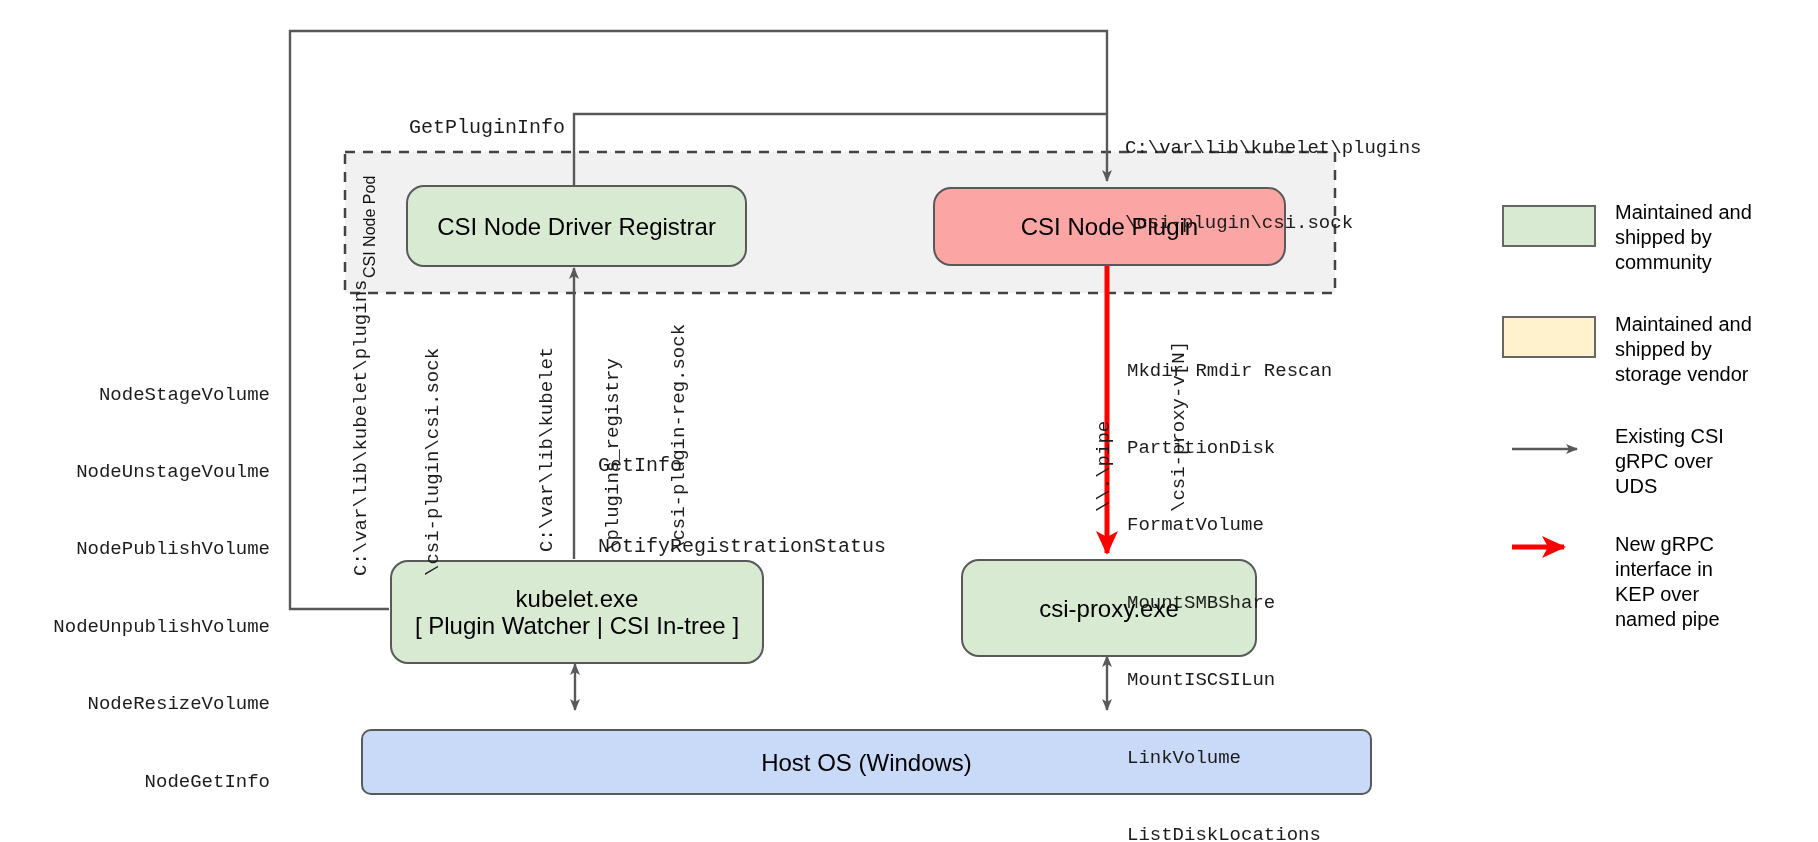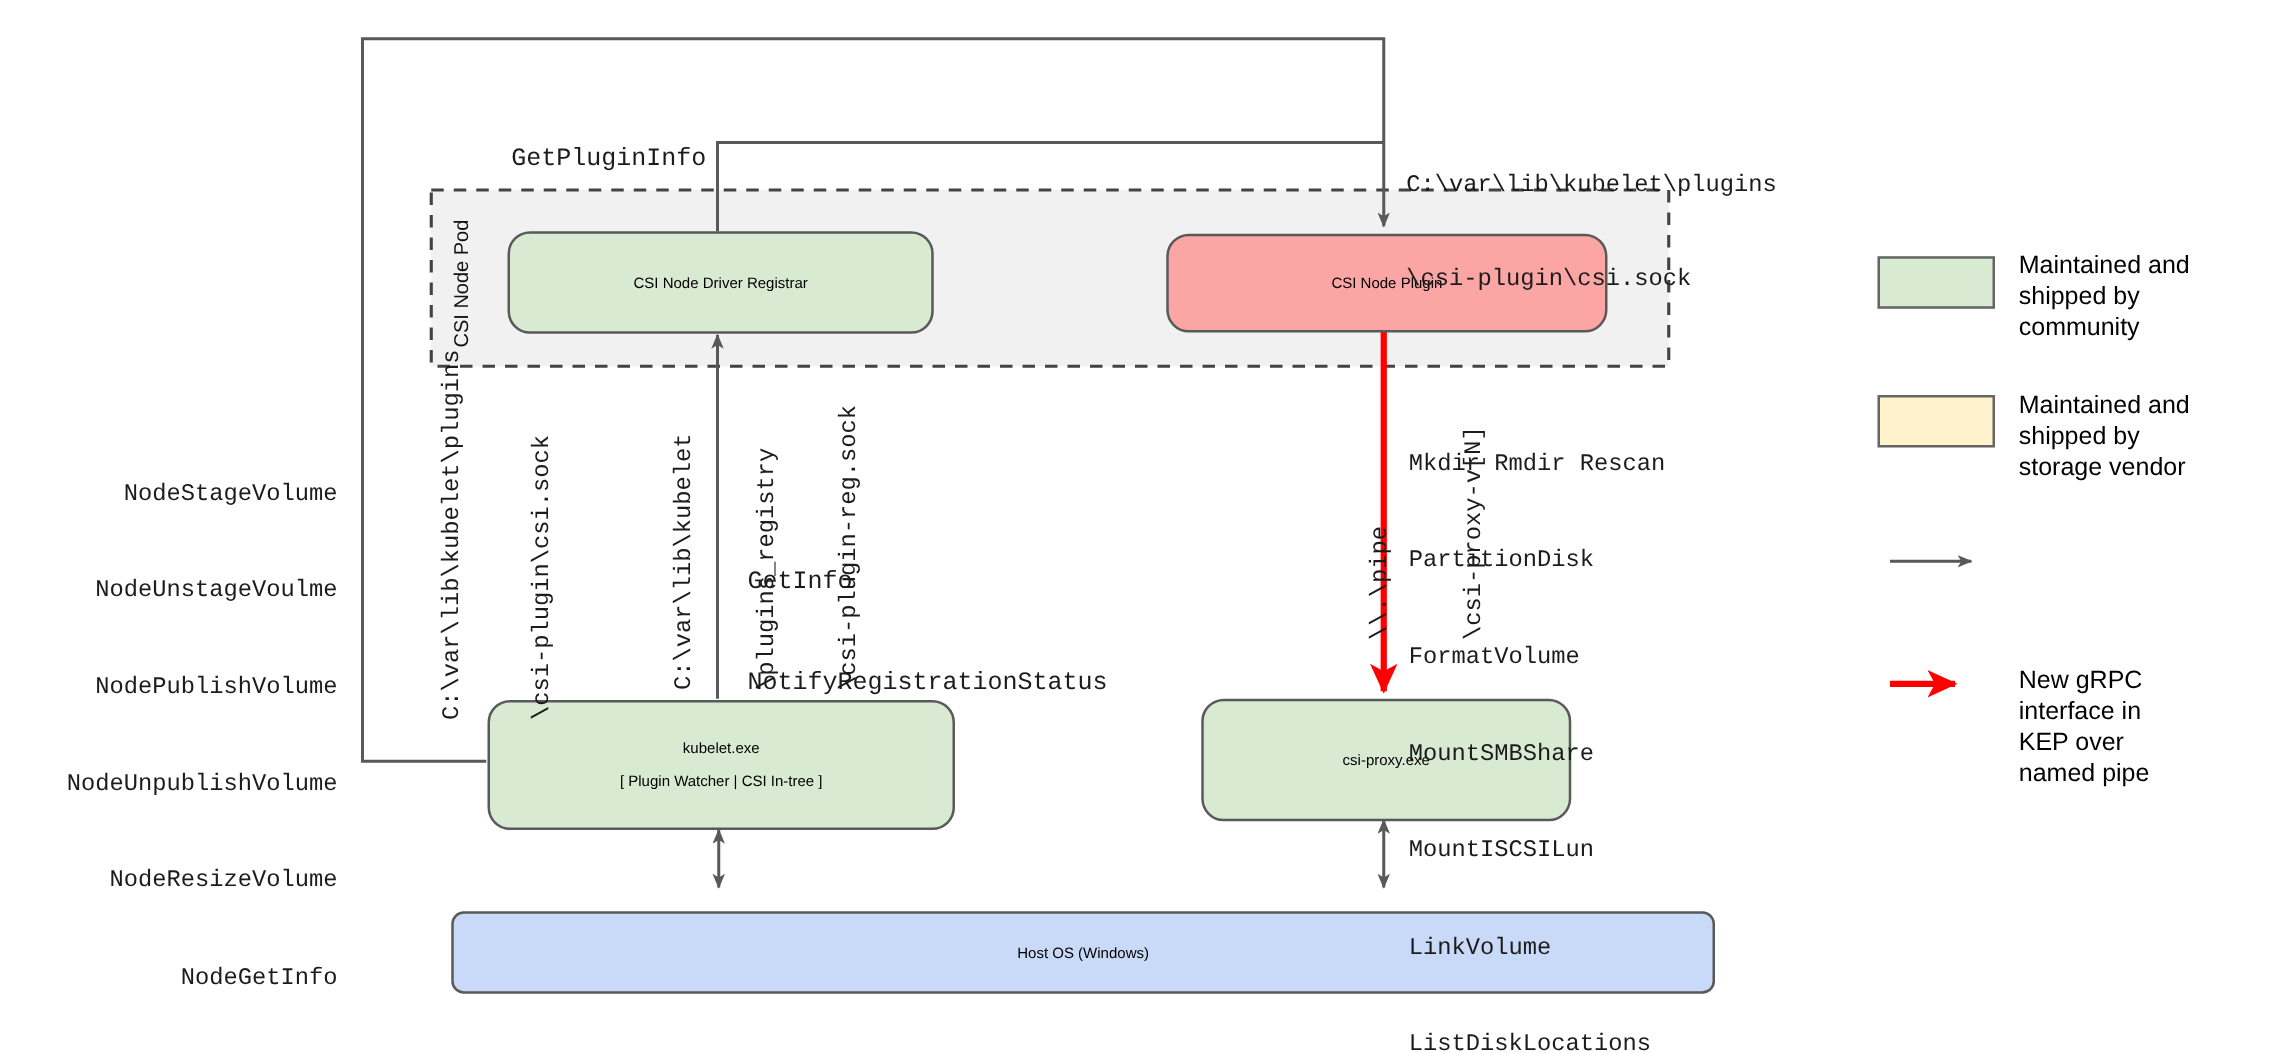--- a/index.html
+++ b/index.html
@@ -1,21 +1,21 @@
 <!DOCTYPE html>
 <html><head>
 <meta charset="utf-8">
 <style>
   html,body{margin:0;padding:0;background:#ffffff;}
   .canvas{position:relative;width:1818px;height:842px;background:#fff;overflow:hidden;
           font-family:"Liberation Sans",sans-serif;color:#000;}
   .abs{position:absolute;}
   svg.layer{position:absolute;left:0;top:0;z-index:1;}
   .box{position:absolute;z-index:3;display:flex;flex-direction:column;align-items:center;justify-content:center;
-       border:2px solid #595959;font-size:12px;text-align:center;line-height:27px;}
+       border:2px solid #595959;font-size:24px;text-align:center;line-height:27px;}
   .round{border-radius:18px;}
   .green{background:#d9ead3;}
   .yellow{background:#fca5a5;}
   .blue{background:#c9daf8;border-radius:10px;}
   .mono{font-family:"Liberation Mono","DejaVu Sans Mono",monospace;color:#1c1c1c;white-space:pre;z-index:4;}
   .sq{text-decoration-style:wavy;text-decoration-color:#ff0000;
       text-decoration-thickness:1.5px;text-underline-offset:5px;}
   .rot{transform:rotate(-90deg);transform-origin:0 0;}
   .list{z-index:4;}
   .legend-text{position:absolute;left:1615px;font-size:20px;line-height:25px;z-index:4;}
@@ -135,20 +135,25 @@
     <div>community</div>
   </div>
 
   <div class="swatch" style="top:316px;background:#fff2cc;"></div>
   <div class="legend-text" style="top:312px;">
     <div>Maintained and</div>
     <div>shipped by</div>
     <div>storage vendor</div>
   </div>
 
+  <div class="legend-text" style="top:424px;">
+    <div>Existing CSI</div>
+    <div>gRPC over</div>
+    <div>UDS</div>
+  </div>
 
   <div class="legend-text" style="top:532px;">
     <div>New gRPC</div>
     <div>interface in</div>
     <div>KEP over</div>
     <div>named pipe</div>
   </div>
 
 </div>
 

